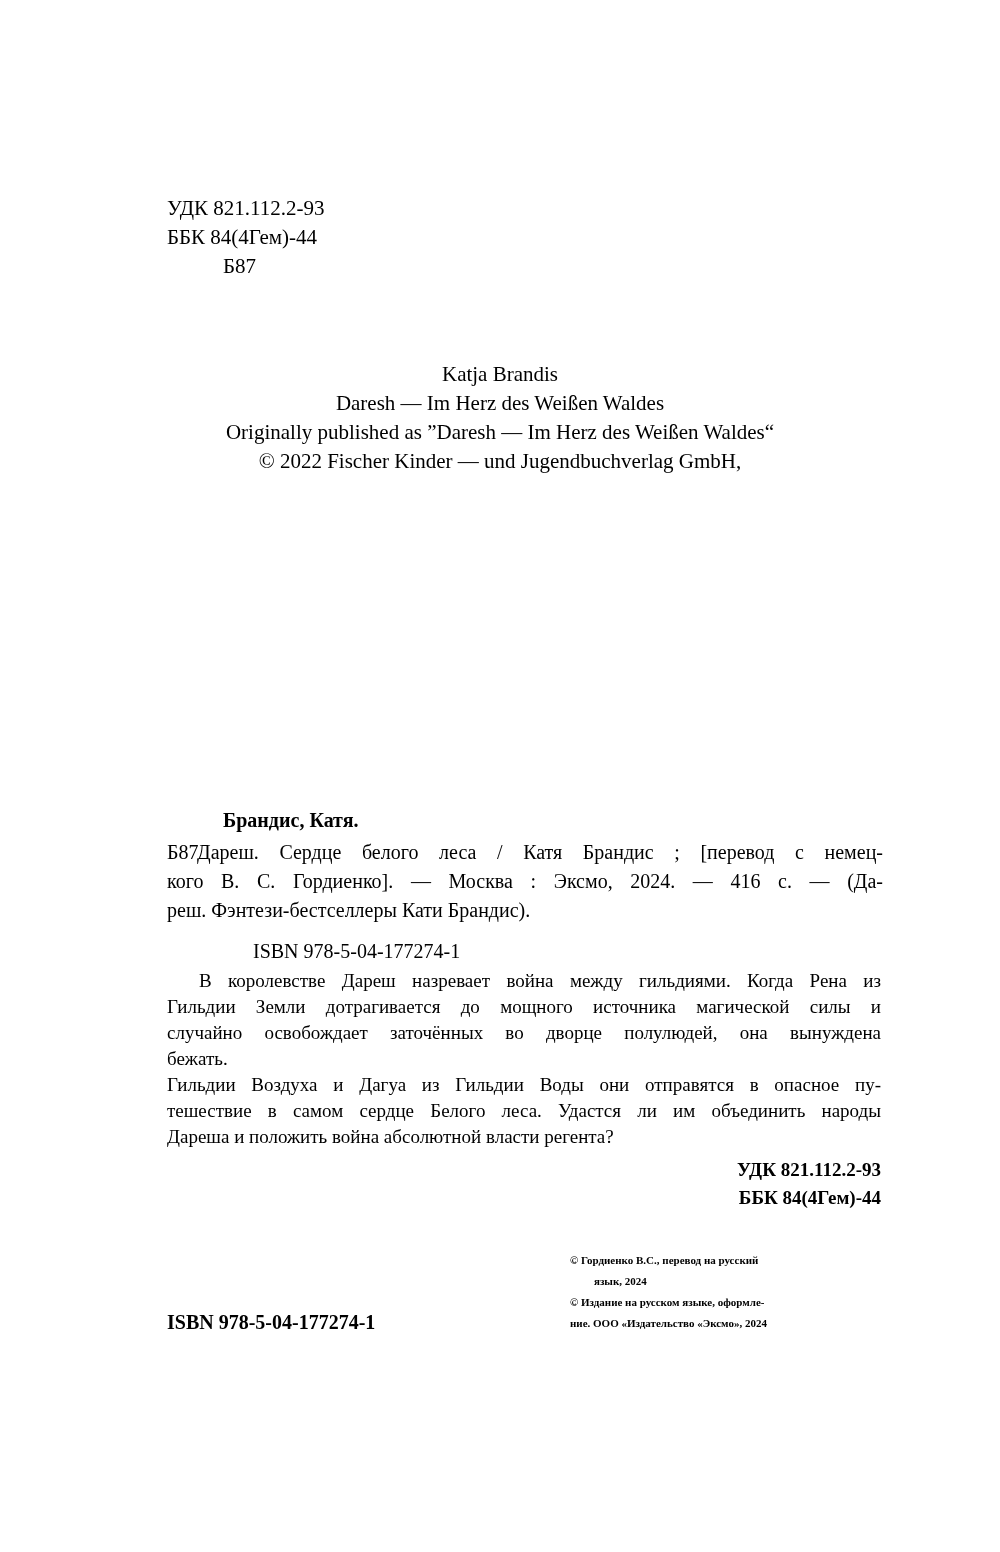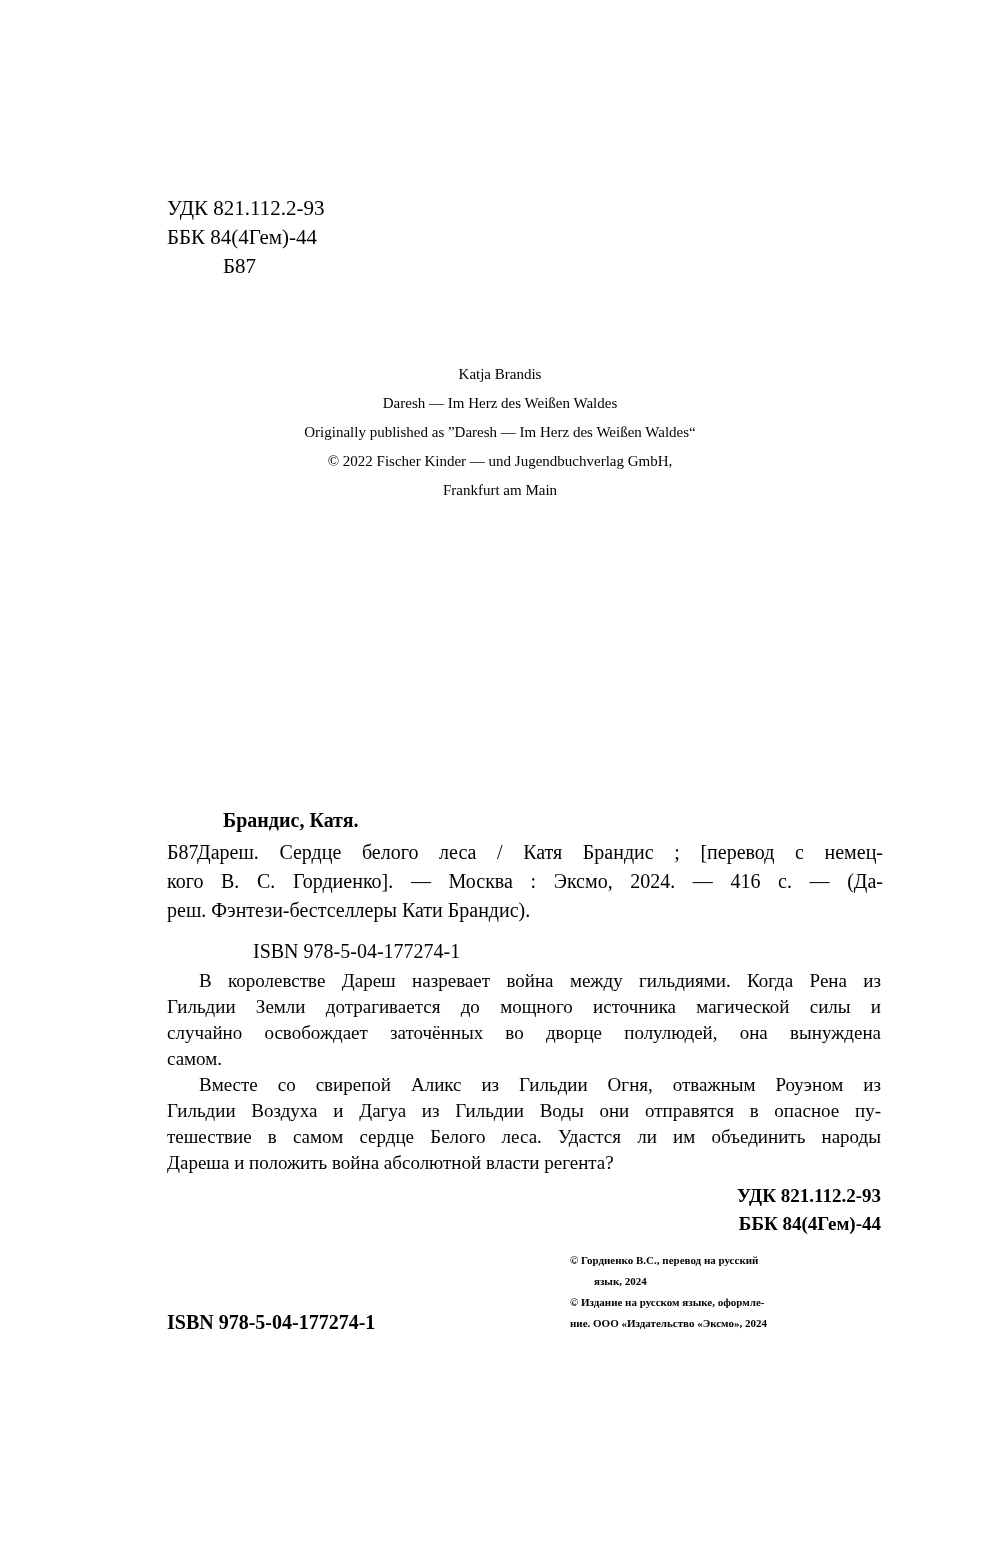--- a/index.html
+++ b/index.html
@@ -25,21 +25,21 @@
     font-size: 21px;
     line-height: 29px;
   }
   .top-codes .code-indent { padding-left: 56px; }
 
   .original {
     left: 0;
     top: 360px;
     width: 1000px;
     text-align: center;
-    font-size: 15px;
+    font-size: 21px;
     line-height: 29px;
   }
 
   .biblio {
     left: 167px;
     top: 806px;
     width: 716px;
     font-size: 20px;
     line-height: 29px;
   }
@@ -99,45 +99,43 @@
     <div>УДК 821.112.2-93</div>
     <div>ББК 84(4Гем)-44</div>
     <div class="code-indent">Б87</div>
   </div>
 
   <div class="abs original">
     <div>Katja Brandis</div>
     <div>Daresh — Im Herz des Weißen Waldes</div>
     <div>Originally published as ”Daresh — Im Herz des Weißen Waldes“</div>
     <div>© 2022 Fischer Kinder — und Jugendbuchverlag GmbH,</div>
-    <div>Frankfurt am Main</div>
   </div>
 
   <div class="abs biblio">
     <div class="author">Брандис, Катя.</div>
     <div class="entry-row">
       <div class="entry-code">Б87</div>
       <div class="entry-text">
         <div class="jl fl">Дареш. Сердце белого леса / Катя Брандис ; [перевод с немец-</div>
         <div class="jl">кого В. С. Гордиенко]. — Москва : Эксмо, 2024. — 416 с. — (Да-</div>
         <div>реш. Фэнтези-бестселлеры Кати Брандис).</div>
       </div>
     </div>
     <div class="isbn-line">ISBN 978-5-04-177274-1</div>
   </div>
 
   <div class="abs annotation">
     <div>
       <div class="jl fl">В королевстве Дареш назревает война между гильдиями. Когда Рена из</div>
       <div class="jl">Гильдии Земли дотрагивается до мощного источника магической силы и</div>
       <div class="jl">случайно освобождает заточённых во дворце полулюдей, она вынуждена</div>
-      <div>самом.</div>
+      <div>бежать.</div>
     </div>
     <div>
-      <div class="jl fl">Вместе со свирепой Аликс из Гильдии Огня, отважным Роуэном из</div>
       <div class="jl">Гильдии Воздуха и Дагуа из Гильдии Воды они отправятся в опасное пу-</div>
       <div class="jl">тешествие в самом сердце Белого леса. Удастся ли им объединить народы</div>
       <div>Дареша и положить война абсолютной власти регента?</div>
     </div>
     <div class="footer-codes">
       <div>УДК 821.112.2-93</div>
       <div>ББК 84(4Гем)-44</div>
     </div>
   </div>
 

